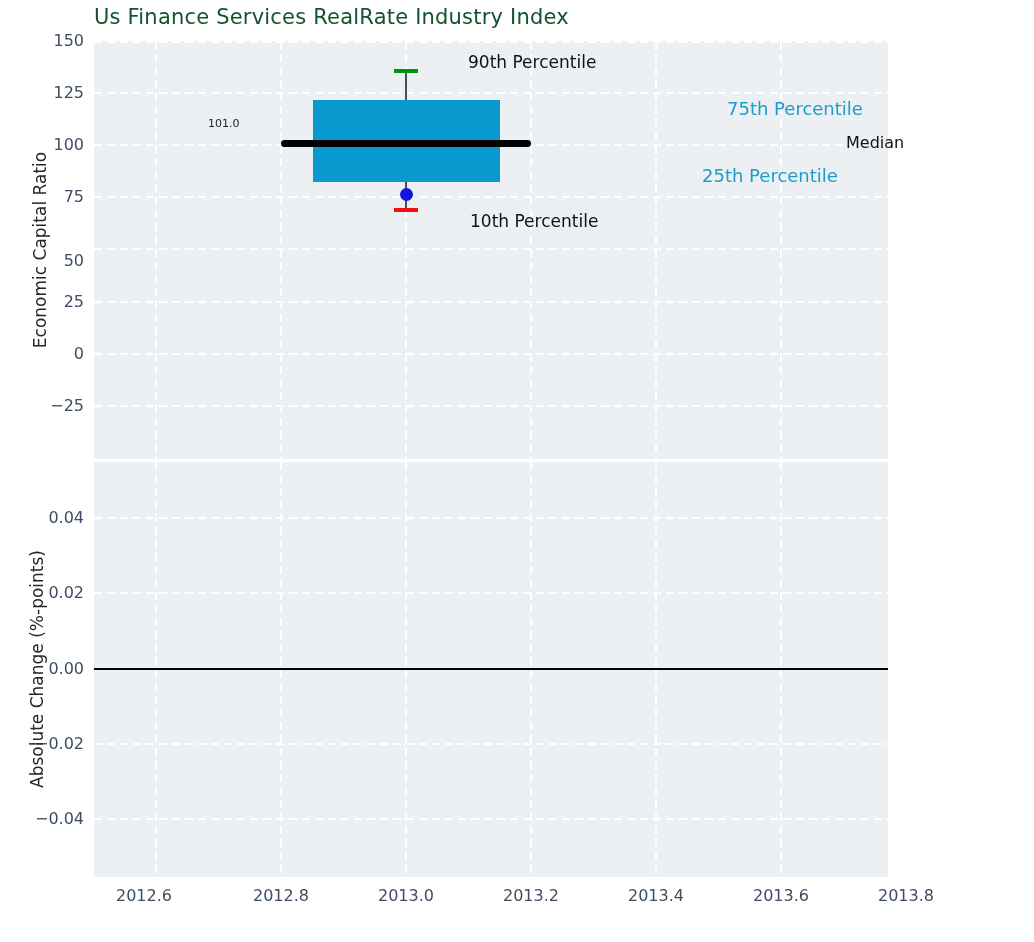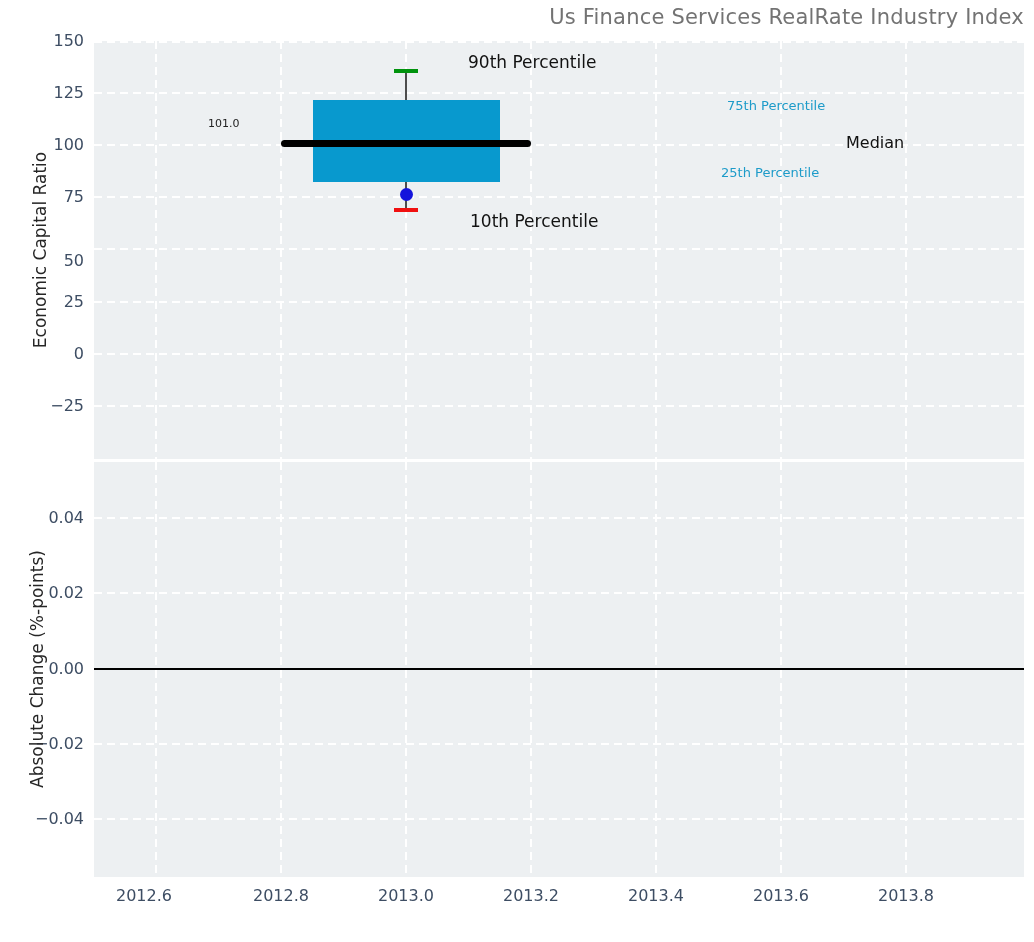--- a/index.html
+++ b/index.html
@@ -1,25 +1,25 @@
 <!DOCTYPE html>
 <html><head>
 <meta charset="utf-8">
 <style>
   html,body{margin:0;padding:0;background:#ffffff;}
   .fig{
     position:relative;width:1034px;height:942px;background:#ffffff;
     font-family:"DejaVu Sans","Liberation Sans",sans-serif;overflow:hidden;
   }
   .title{
-    position:absolute;left:94px;top:5px;width:930px;text-align:right;
-    font-size:21px;color:#737373;letter-spacing:.2px;
+    position:absolute;left:94px;top:5px;width:930px;text-align:left;
+    font-size:21px;color:#14532d;letter-spacing:.2px;
   }
   .panel{
-    position:absolute;left:94px;width:930px;background:#edf0f2;
+    position:absolute;left:94px;width:794px;background:#edf0f2;
   }
   .panel-top{top:41px;height:418px;}
   .panel-bot{top:462px;height:415px;}
   .grid-h{
     position:absolute;left:0;width:100%;height:2px;
     background-image:repeating-linear-gradient(90deg,#ffffff 0 8px,transparent 8px 13px);
   }
   .grid-v{
     position:absolute;top:0;height:100%;width:2px;
     background-image:repeating-linear-gradient(180deg,#ffffff 0 8px,transparent 8px 13px);
@@ -38,21 +38,21 @@
   .rot{transform:rotate(-90deg);width:340px;height:20px;line-height:20px;}
   .whisker{position:absolute;width:2px;background:#4d4d4d;}
   .iqr-box{position:absolute;background:#0899ce;}
   .median-line{position:absolute;height:7px;background:#000000;border-radius:3.5px;}
   .cap{position:absolute;height:4px;}
   .cap-green{background:#00930d;}
   .cap-red{background:#f01010;}
   .dot{position:absolute;width:13px;height:13px;border-radius:50%;background:#1414dc;}
   .anno{position:absolute;color:#111111;white-space:nowrap;}
   .anno-big{font-size:17px;}
-  .anno-cyan{font-size:13px;color:#1d9bc9;}
+  .anno-cyan{font-size:18px;color:#1d9bc9;}
   .anno-median{font-size:16px;}
   .anno-small{font-size:11px;color:#222222;text-align:right;}
   .zero-line{position:absolute;left:0;width:100%;height:2px;background:#000000;}
   .legend{
     position:absolute;left:822px;top:47px;height:30px;display:flex;align-items:center;
     gap:10px;padding:0 12px 0 10px;background:rgba(236,237,243,0.92);
     border:1px solid #c5c6d0;border-radius:4px;box-sizing:border-box;
   }
   .legend-line{width:30px;height:3px;background:#1111e0;}
   .legend-text{font-size:15px;color:#2b2b2b;white-space:nowrap;}
@@ -88,21 +88,21 @@
     <div class="median-line" style="left:187px;top:99px;width:250px"></div>
     <div class="cap cap-green" style="left:300px;top:28px;width:24px"></div>
     <div class="cap cap-red" style="left:300px;top:167px;width:24px"></div>
     <div class="dot" style="left:306px;top:147px"></div>
 
     <div class="anno anno-big" style="left:374px;top:11px">90th Percentile</div>
     <div class="anno anno-big" style="left:376px;top:170px">10th Percentile</div>
     <div class="anno anno-small" style="left:114px;top:76px">101.0</div>
     <div class="anno anno-cyan" style="left:633px;top:57px">75th Percentile</div>
     <div class="anno anno-median" style="left:752px;top:92px">Median</div>
-    <div class="anno anno-cyan" style="left:627px;top:124px">25th Percentile</div>
+    <div class="anno anno-cyan" style="left:608px;top:124px">25th Percentile</div>
   </div>
 
   <div class="panel panel-bot">
     <div class="grid-h" style="top:55px"></div>
     <div class="grid-h" style="top:130px"></div>
     <div class="grid-h" style="top:206px"></div>
     <div class="grid-h" style="top:281px"></div>
     <div class="grid-h" style="top:356px"></div>
     <div class="grid-v" style="left:61px"></div>
     <div class="grid-v" style="left:186px"></div>

